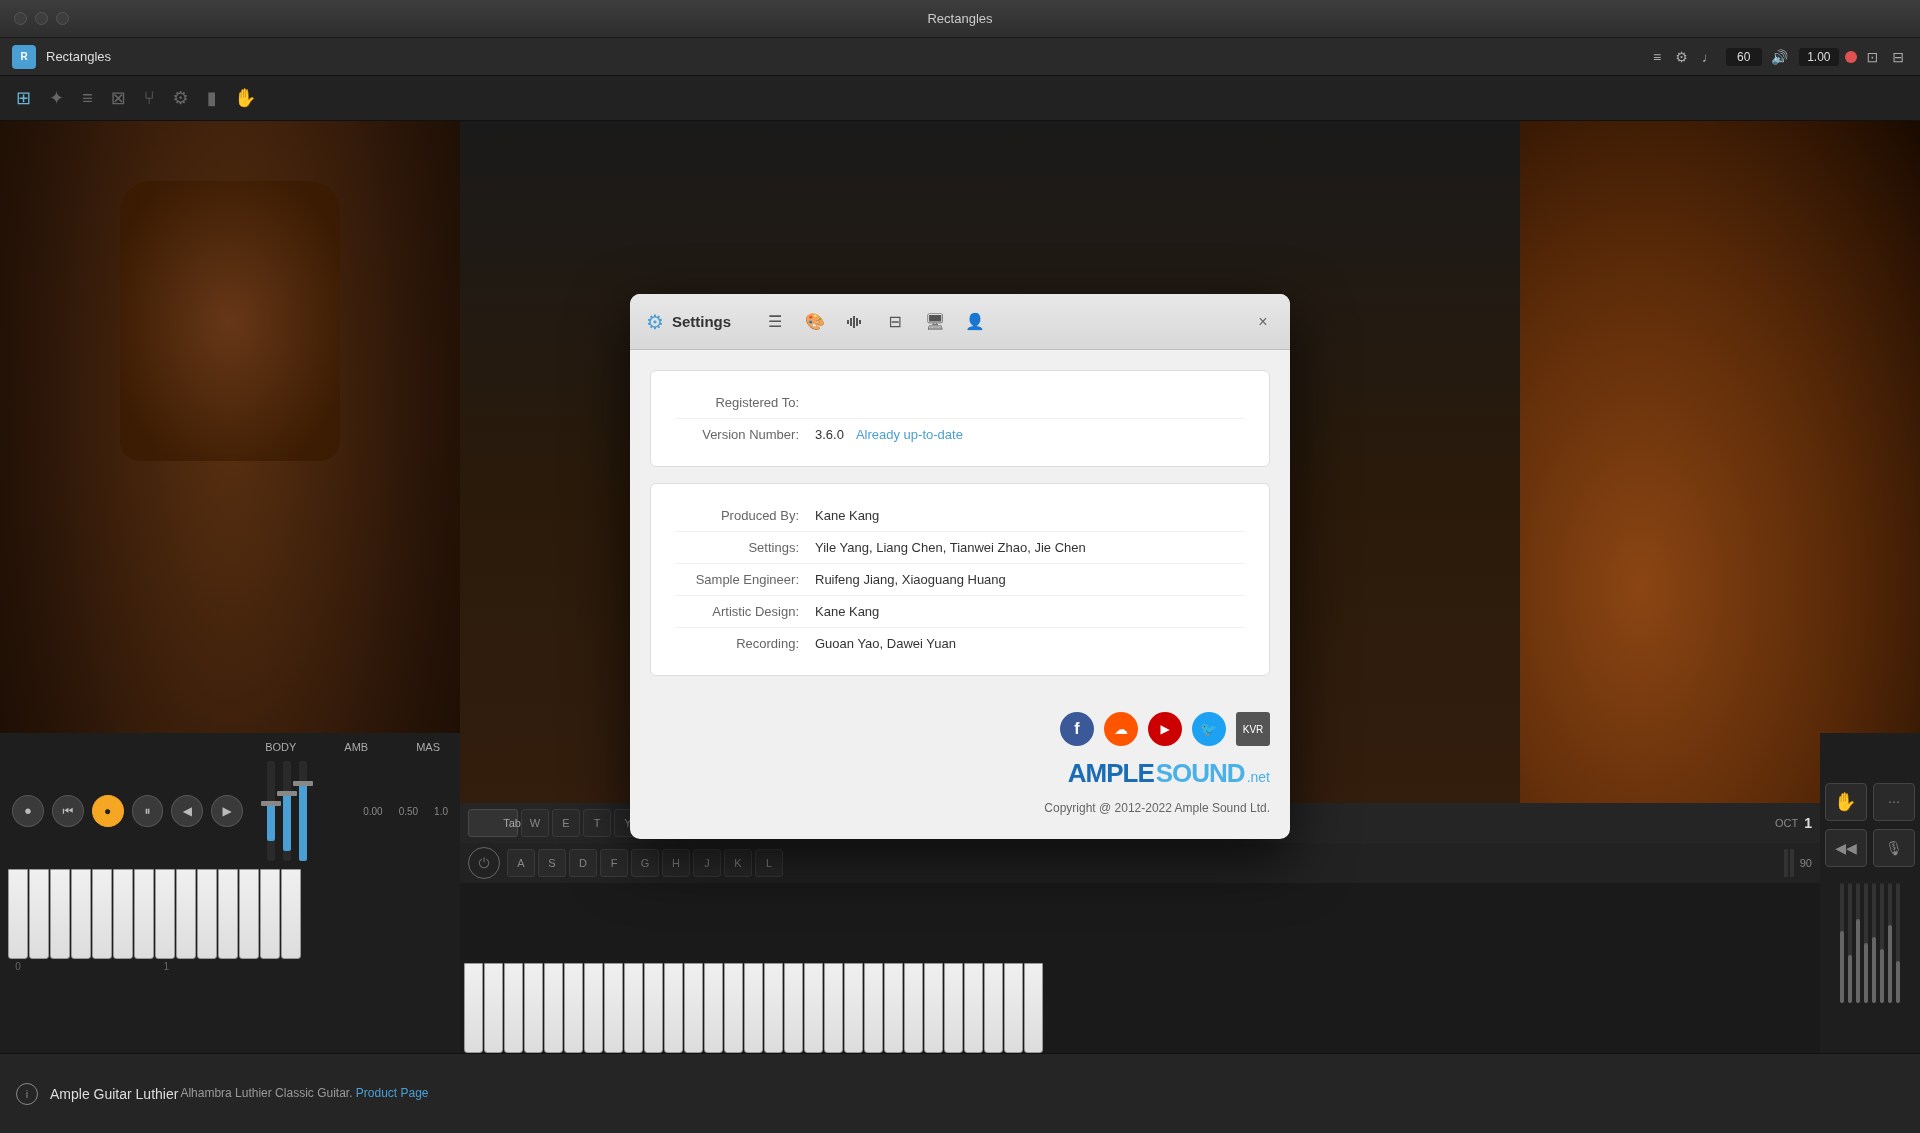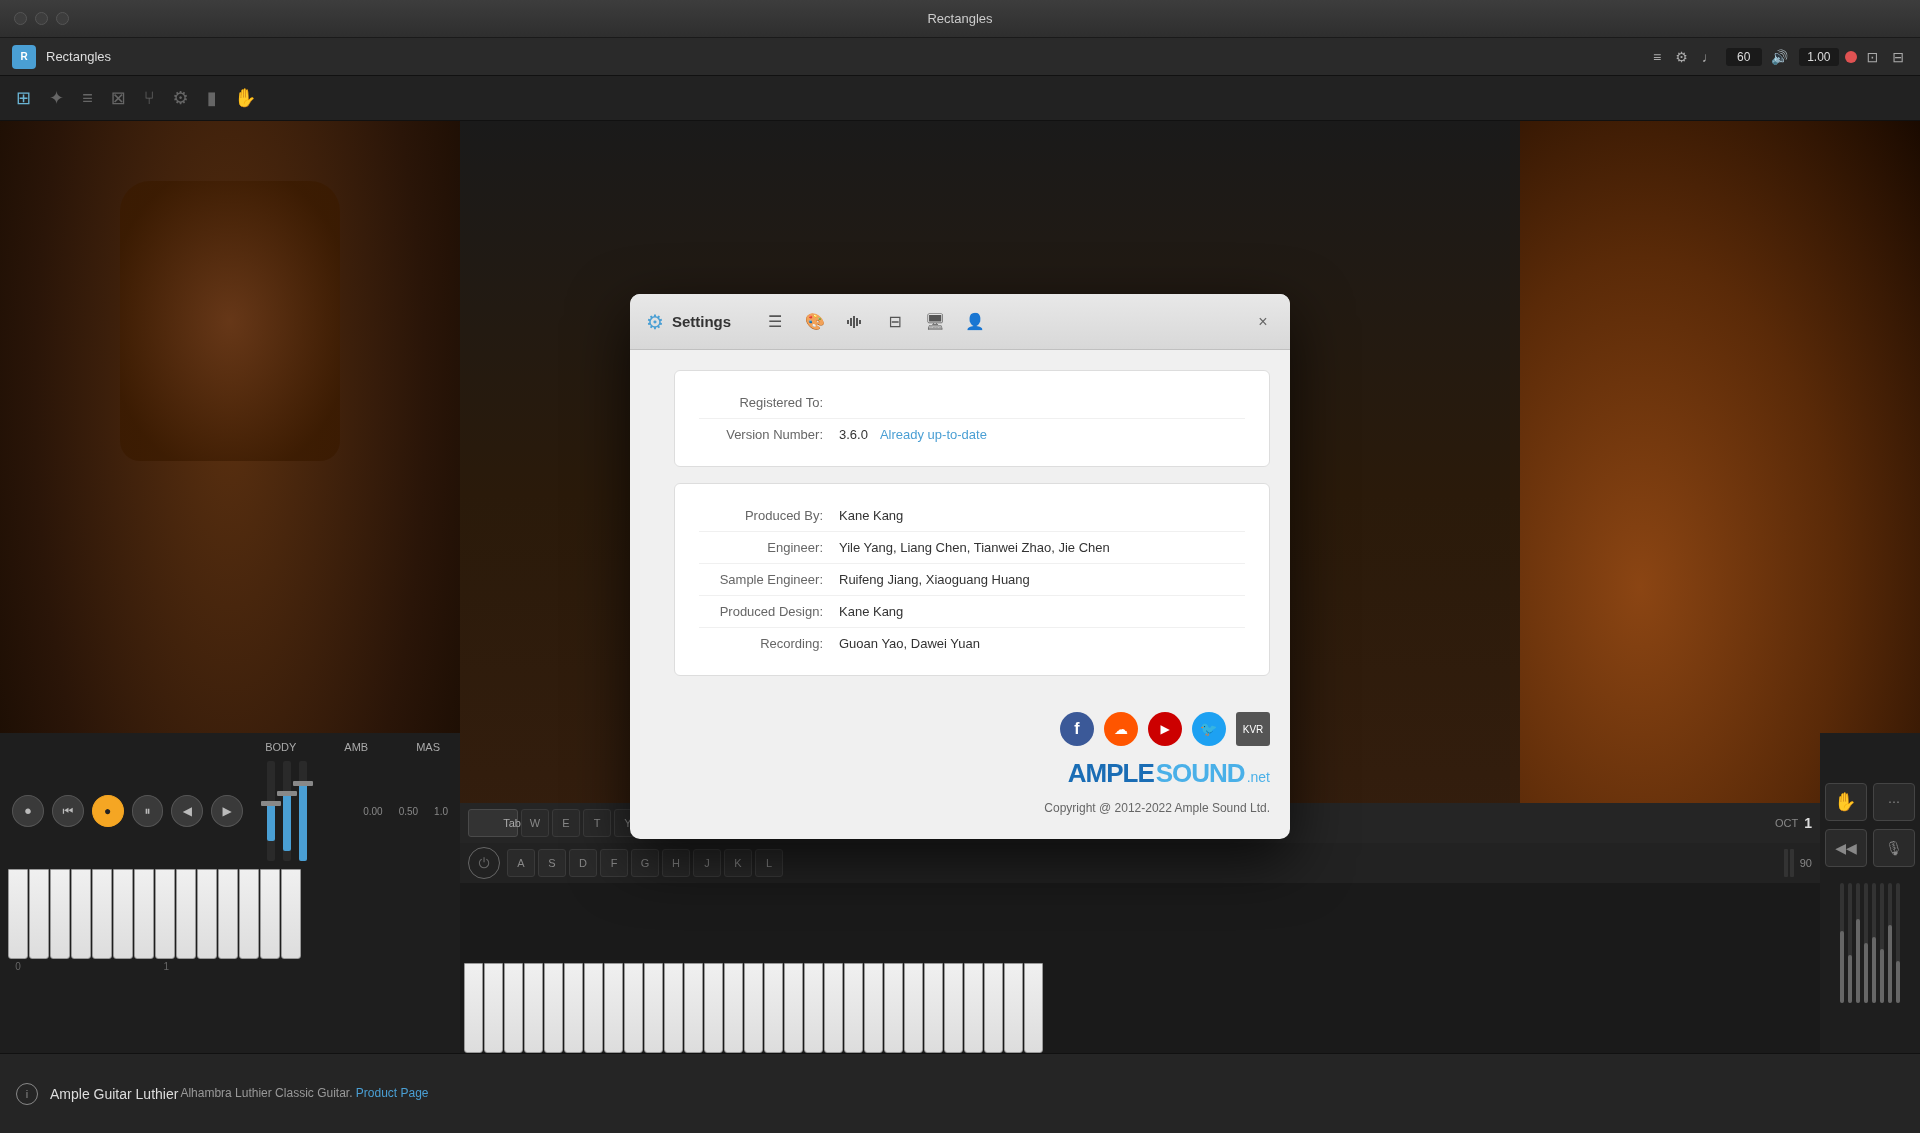--- a/index.html
+++ b/index.html
@@ -305,21 +305,20 @@
       color: #666;
       font-size: 16px;
       border-radius: 3px;
     }
 
     .modal-body {
       padding: 20px;
       display: flex;
       flex-direction: column;
       gap: 16px;
-      margin-left: 24px;
     }
 
     .info-card {
       background: white;
       border-radius: 6px;
       border: 1px solid #ddd;
       padding: 16px 24px;
     }
 
     .info-row {
@@ -727,29 +726,29 @@
           <span class="info-value-blue">Already up-to-date</span>
         </div>
       </div>
 
       <div class="info-card">
         <div class="info-row">
           <span class="info-label">Produced By:</span>
           <span class="info-value">Kane Kang</span>
         </div>
         <div class="info-row">
-          <span class="info-label">Engineer:</span>
+          <span class="info-label">Settings:</span>
           <span class="info-value">Yile Yang, Liang Chen, Tianwei Zhao, Jie Chen</span>
         </div>
         <div class="info-row">
           <span class="info-label">Sample Engineer:</span>
           <span class="info-value">Ruifeng Jiang, Xiaoguang Huang</span>
         </div>
         <div class="info-row">
-          <span class="info-label">Produced Design:</span>
+          <span class="info-label">Artistic Design:</span>
           <span class="info-value">Kane Kang</span>
         </div>
         <div class="info-row">
           <span class="info-label">Recording:</span>
           <span class="info-value">Guoan Yao, Dawei Yuan</span>
         </div>
       </div>
     </div>
 
     <div class="modal-footer">

